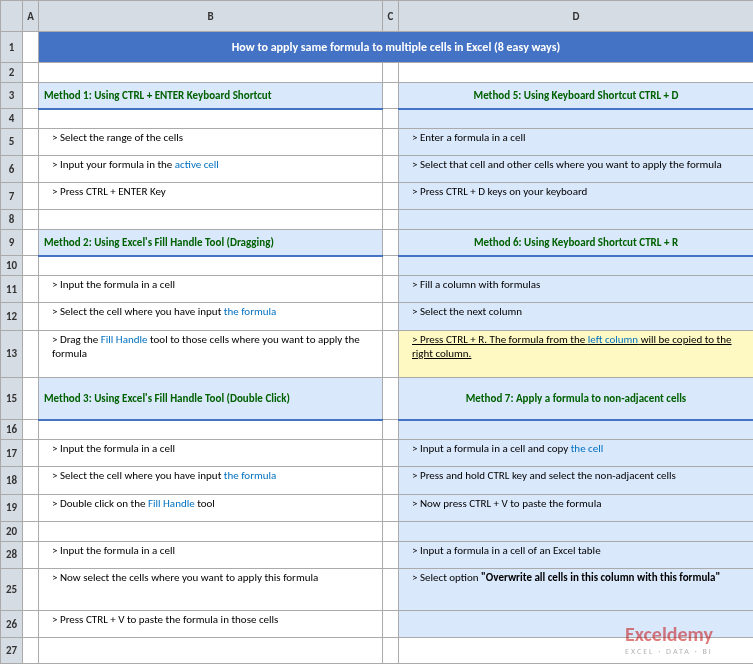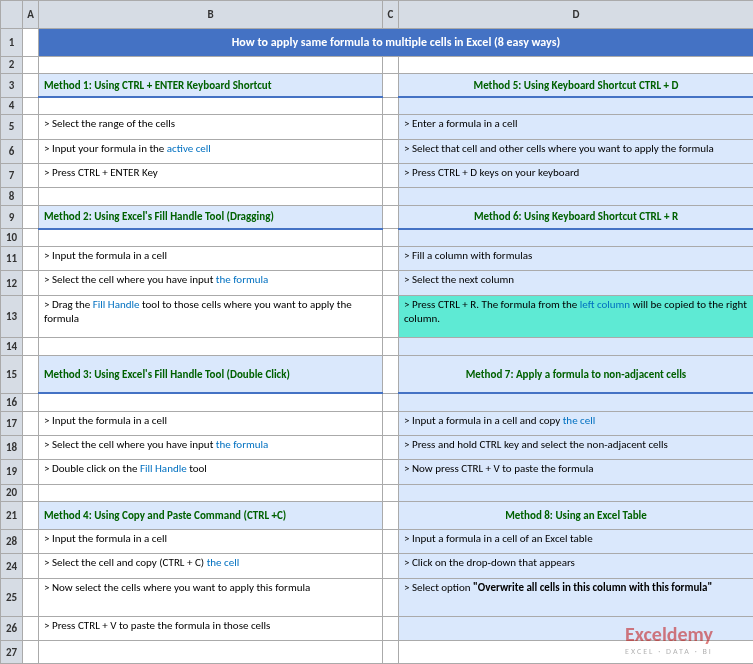--- a/index.html
+++ b/index.html
@@ -12,21 +12,21 @@
     .row-header { background: #d6dce4; border: 1px solid #aaa; text-align: center; font-weight: bold; font-size: 11px; color: #333; width: 22px; }
 
     
     .title-cell { background: #4472c4; color: #fff; font-weight: bold; font-size: 12px; text-align: center; border: 1px solid #aaa; padding: 3px 5px; }
 
     
     .method-header { background: #dae8fc; font-weight: bold; color: #006100; font-size: 11px; border: 1px solid #aaa; padding: 2px 5px; }
     .divider-top { border-top: 2px solid #4472c4 !important; }
 
     
-    .content-cell { background: #fff; border: 1px solid #aaa; padding: 2px 5px; vertical-align: top; font-size: 11px; color: #000; line-height: 1.3; }
+    .content-cell { background: #fff; border: 1px solid #aaa; padding: 2px 13px; vertical-align: top; font-size: 11px; color: #000; line-height: 1.3; }
     .content-cell .highlight { color: #0070c0; }
     .content-cell .bold-text { font-weight: bold; }
 
     
     .empty-cell { background: #fff; border: 1px solid #aaa; }
 
     .method-right { background: #dae8fc; font-weight: bold; color: #006100; font-size: 11px; border: 1px solid #aaa; padding: 2px 5px; text-align: center; }
 
     table { border-collapse: collapse; }
 
@@ -179,32 +179,25 @@
     <td class="content-cell" style="background:#dae8fc;">&gt; Select the next column</td>
   </tr>
 
   <tr class="r13">
     <td class="row-header">13</td>
     <td class="empty-cell"></td>
     <td class="content-cell">
       <span>&gt; Drag the <span class="highlight">Fill Handle</span> tool to those cells where you want to apply the formula</span>
     </td>
     <td class="empty-cell"></td>
-    <td class="content-cell" style="background:#5eead4;">
+    <td class="content-cell" style="background:#fef9c3;text-decoration:underline;">
       <span>&gt; Press CTRL + R. The formula from the <span class="highlight">left column</span> will be copied to the right column.</span>
     </td>
   </tr>
 
-  <tr class="r14">
-    <td class="row-header">14</td>
-    <td class="empty-cell"></td>
-    <td class="empty-cell"></td>
-    <td class="empty-cell"></td>
-    <td class="empty-cell" style="background:#dae8fc;"></td>
-  </tr>
 
   <tr class="r15">
     <td class="row-header">15</td>
     <td class="empty-cell"></td>
     <td class="method-header">Method 3: Using Excel's Fill Handle Tool (Double Click)</td>
     <td class="empty-cell"></td>
     <td class="method-right">Method 7: Apply a formula to non-adjacent cells</td>
   </tr>
 
   <tr class="r16">
@@ -246,46 +239,30 @@
   </tr>
 
   <tr class="r20">
     <td class="row-header">20</td>
     <td class="empty-cell"></td>
     <td class="empty-cell"></td>
     <td class="empty-cell"></td>
     <td class="empty-cell" style="background:#dae8fc;"></td>
   </tr>
 
-  <tr class="r21">
-    <td class="row-header">21</td>
-    <td class="empty-cell"></td>
-    <td class="method-header">Method 4: Using Copy and Paste Command (CTRL +C)</td>
-    <td class="empty-cell"></td>
-    <td class="method-right">Method 8: Using an Excel Table</td>
-  </tr>
 
 
   <tr class="r23">
     <td class="row-header">28</td>
     <td class="empty-cell"></td>
     <td class="content-cell">&gt; Input the formula in a cell</td>
     <td class="empty-cell"></td>
     <td class="content-cell" style="background:#dae8fc;margin-top:39px;">&gt; Input a formula in a cell of an Excel table</td>
   </tr>
 
-  <tr class="r24">
-    <td class="row-header">24</td>
-    <td class="empty-cell"></td>
-    <td class="content-cell">
-      <span>&gt; Select the cell and copy (CTRL + C) <span class="highlight">the cell</span></span>
-    </td>
-    <td class="empty-cell"></td>
-    <td class="content-cell" style="background:#dae8fc;">&gt; Click on the drop-down that appears</td>
-  </tr>
 
   <tr class="r25">
     <td class="row-header">25</td>
     <td class="empty-cell"></td>
     <td class="content-cell">&gt; Now select the cells where you want to apply this formula</td>
     <td class="empty-cell"></td>
     <td class="content-cell" style="background:#dae8fc;">
       <span>&gt; Select option <span class="bold-text">"Overwrite all cells in this column with this formula"</span></span>
     </td>
   </tr>

